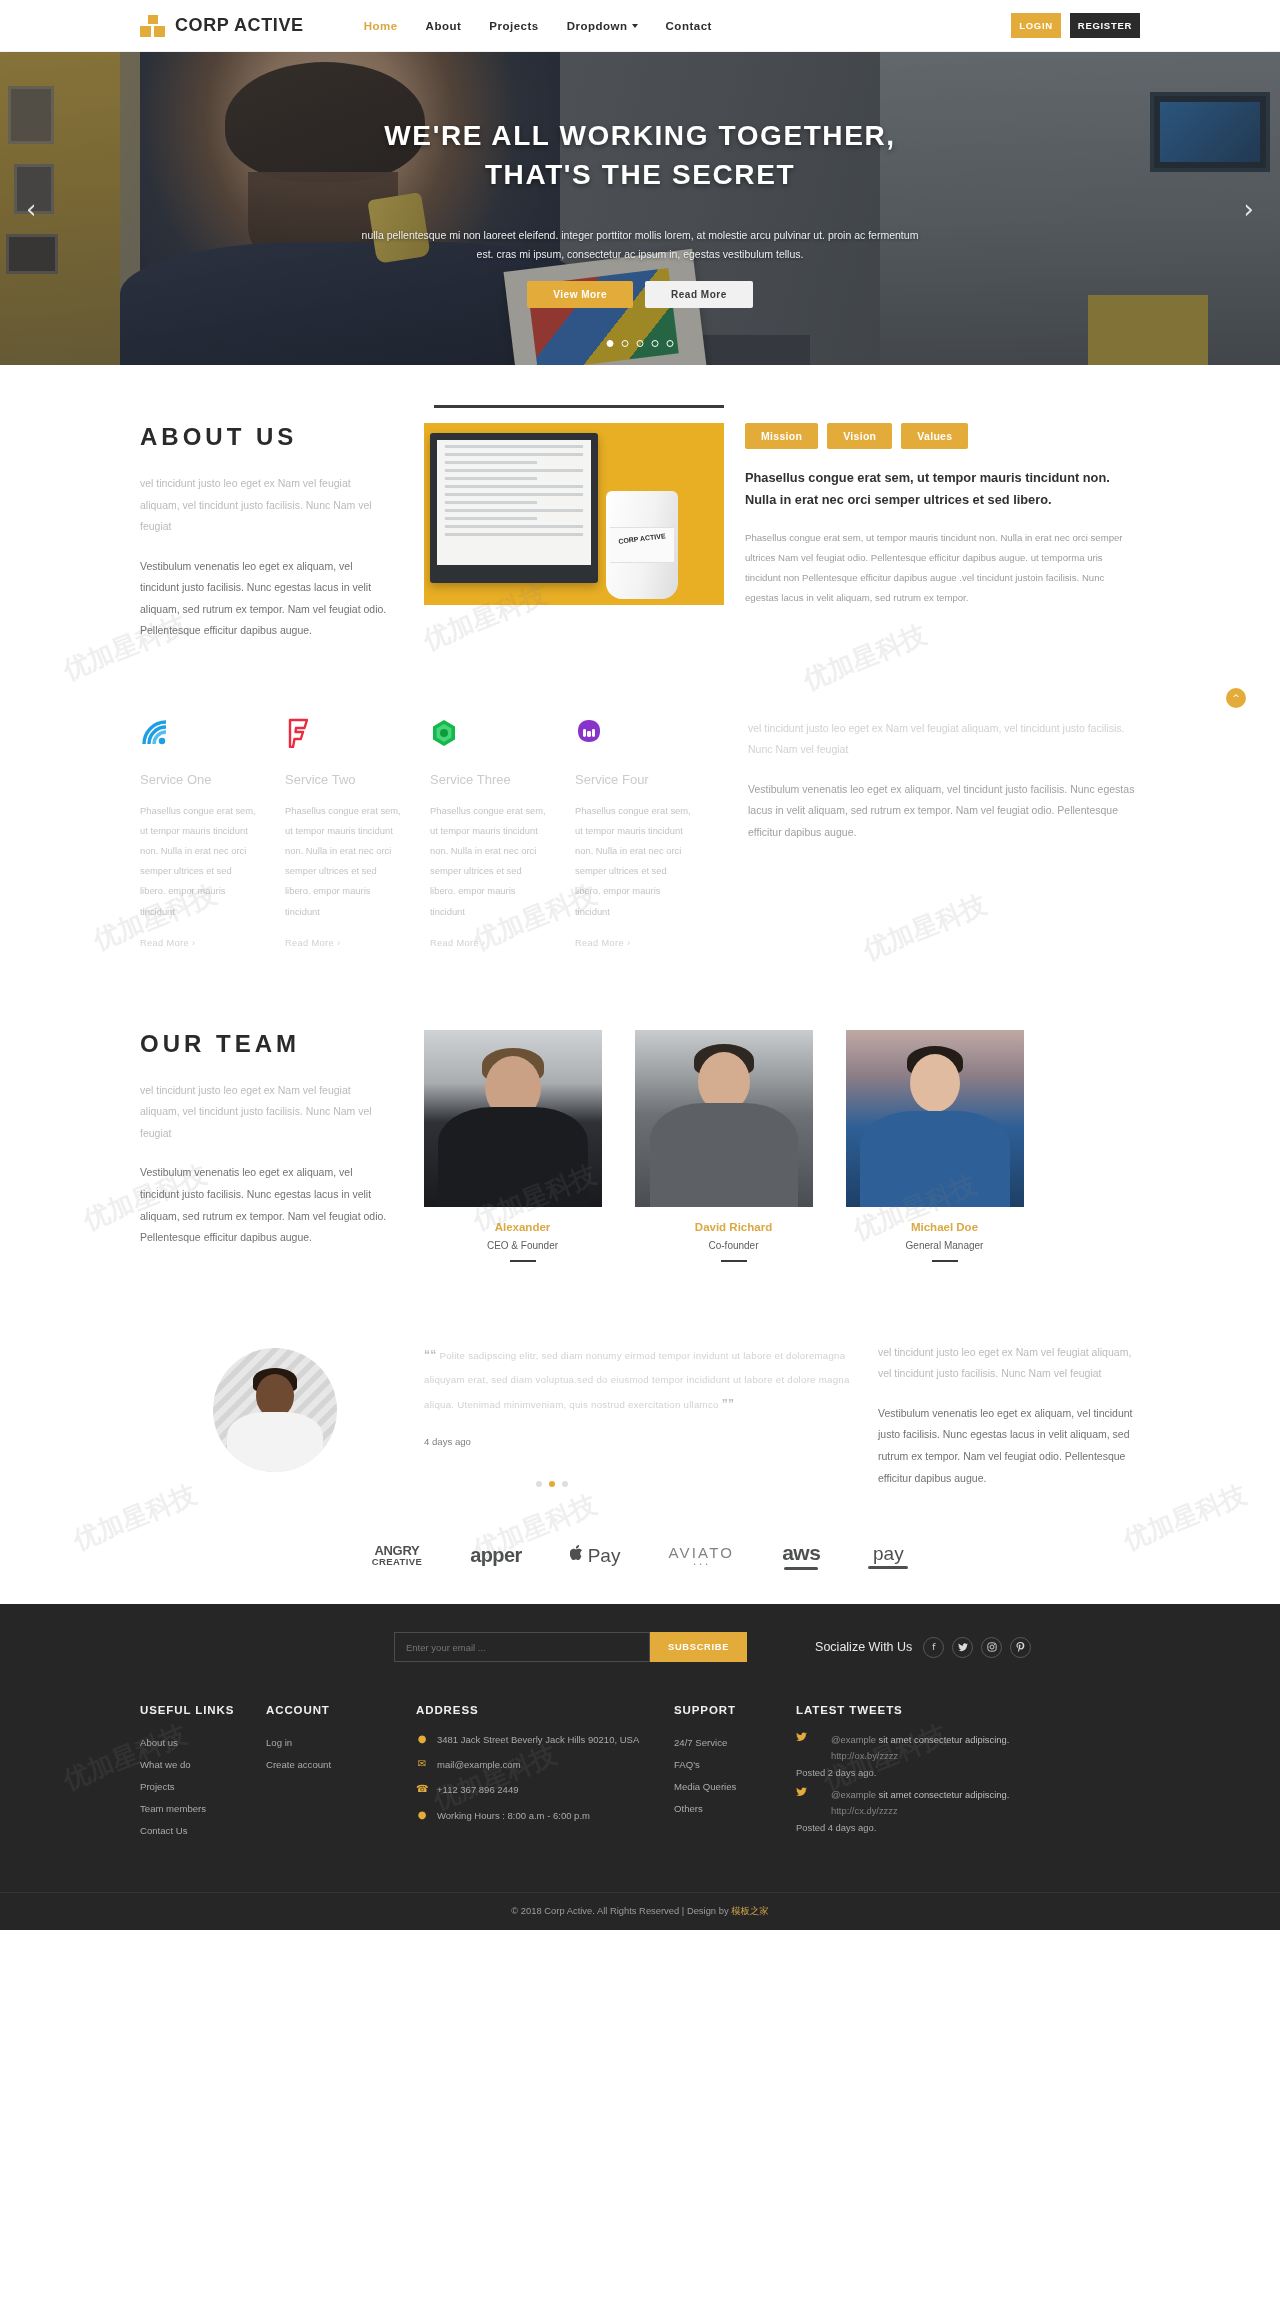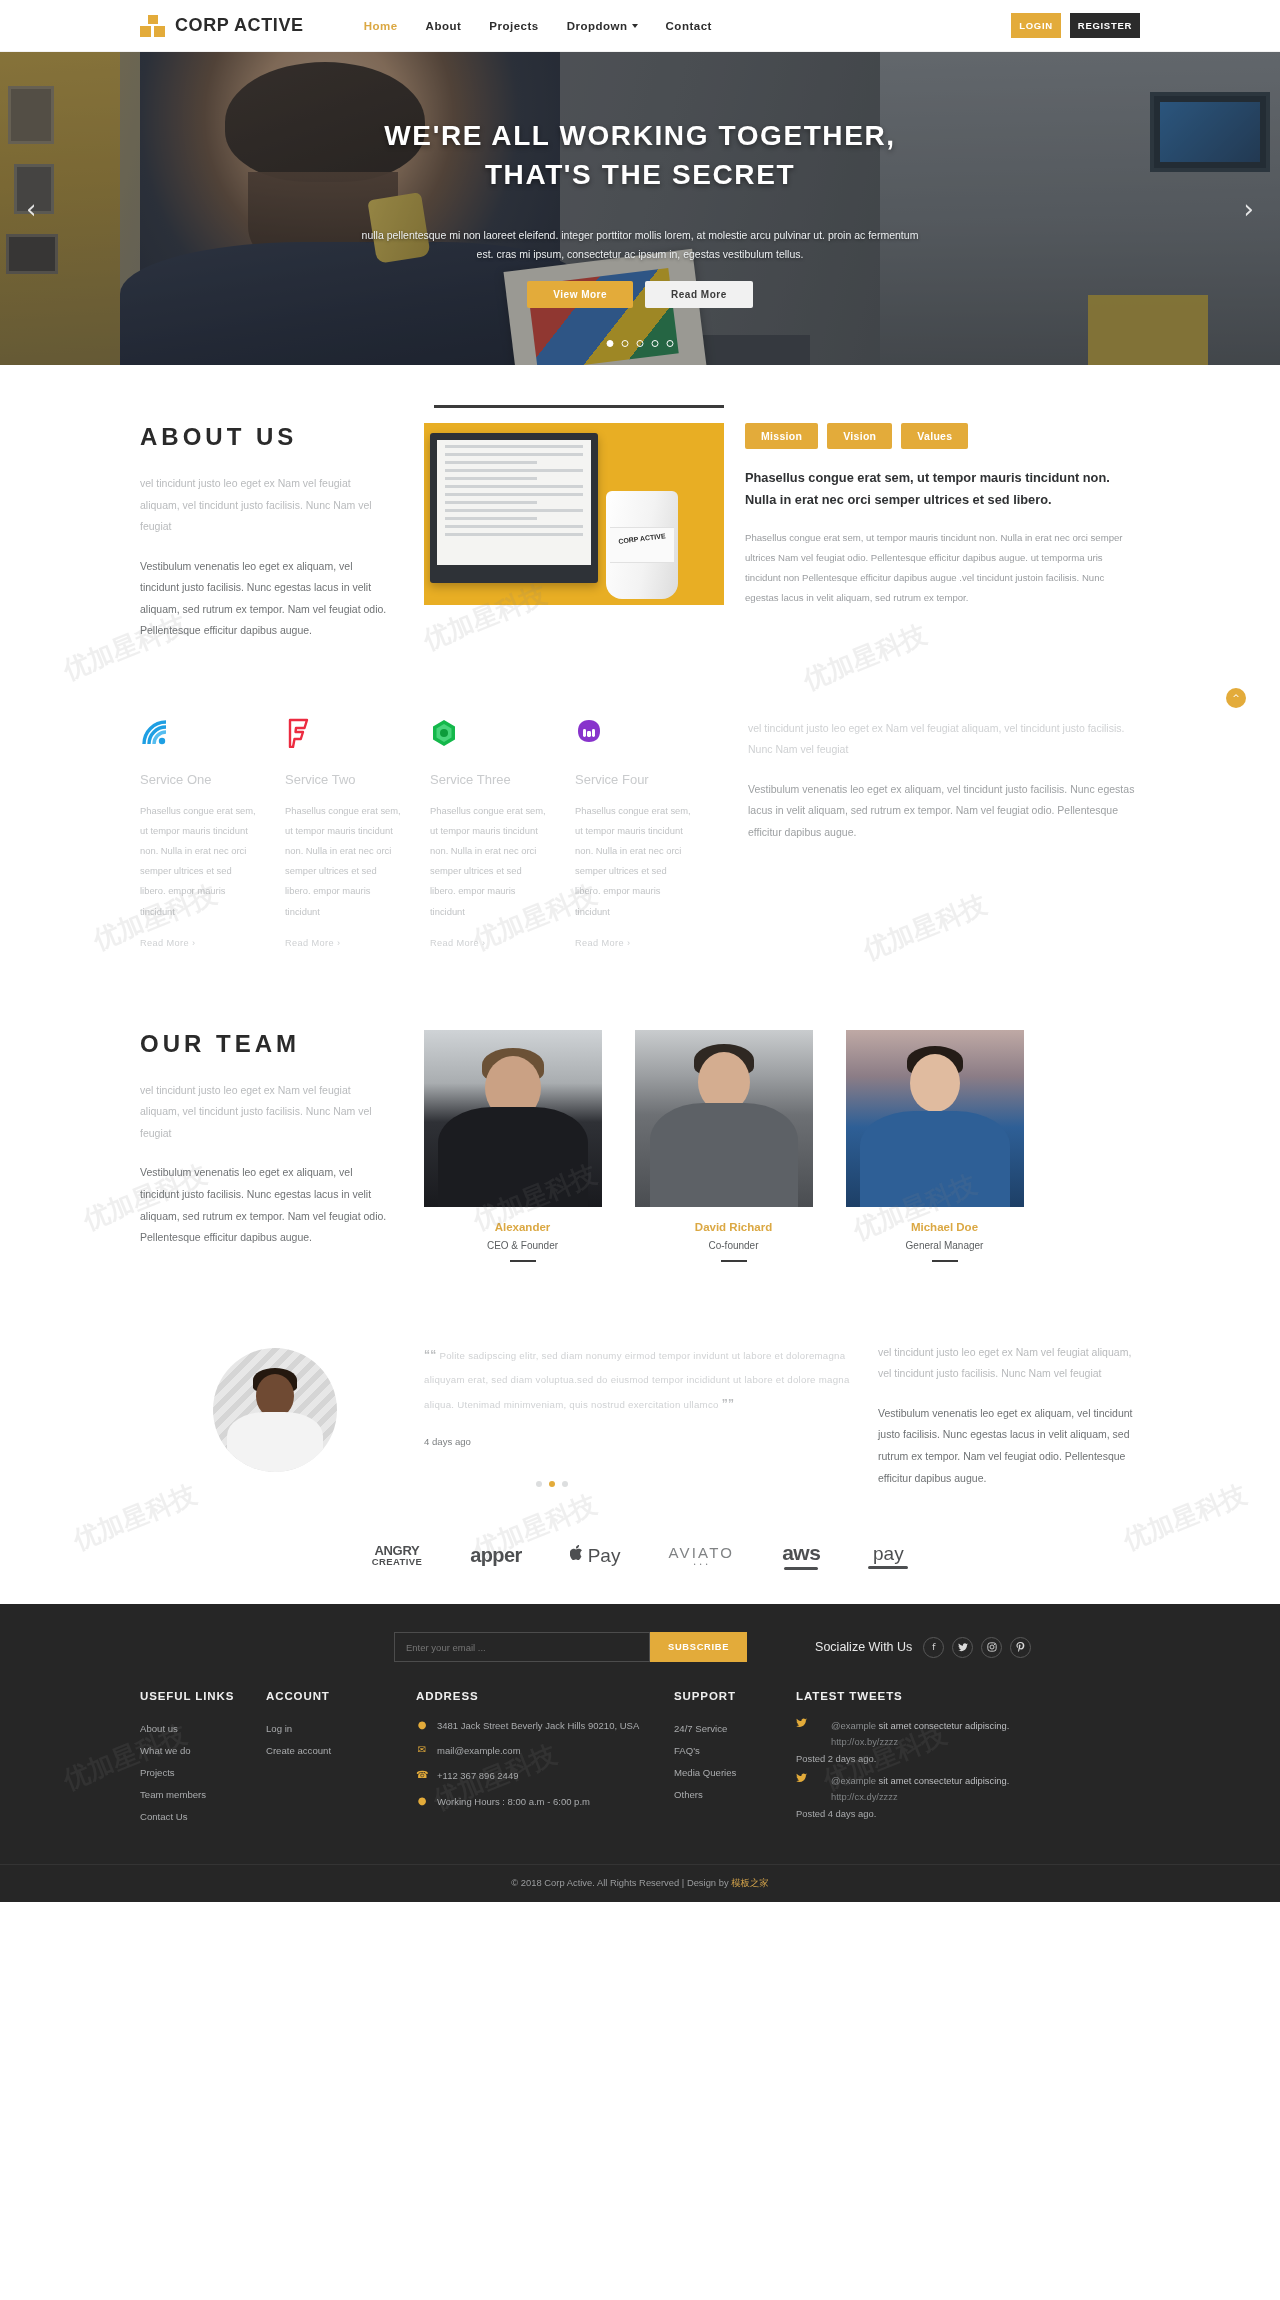--- a/index.html
+++ b/index.html
@@ -241,21 +241,21 @@
     height:30px; background:#e3ab3a; color:#ffffff; border:none; font-size:9.3px;
     font-weight:bold; letter-spacing:.7px; padding:0 18px; cursor:pointer;
   }
   .social-label { color:#e8e8e8; font-size:12.5px; margin-left:68px; margin-right:11px; }
   .social { display:flex; gap:8px; }
   .soc {
     width:21px; height:21px; border-radius:50%; border:1px solid #585858; color:#d9d9d9;
     font-size:9px; display:flex; align-items:center; justify-content:center; cursor:pointer;
     font-family:"DejaVu Sans", sans-serif;
   }
-  .fcols { width:1000px; margin:2px auto; display:flex; padding-bottom:34px; }
+  .fcols { width:1000px; margin:16px auto; display:flex; padding-bottom:34px; }
   .fcol { padding-right:20px; }
   .fcol.links { width:126px; }
   .fcol.account { width:150px; }
   .fcol.address { width:258px; }
   .fcol.support { width:122px; }
   .fcol.tweets { width:260px; }
   .fcol h4 {
     color:#f0f0f0; font-size:11.5px; font-weight:bold; letter-spacing:.9px; margin-bottom:16px;
   }
   .fcol a, .fcol li {

